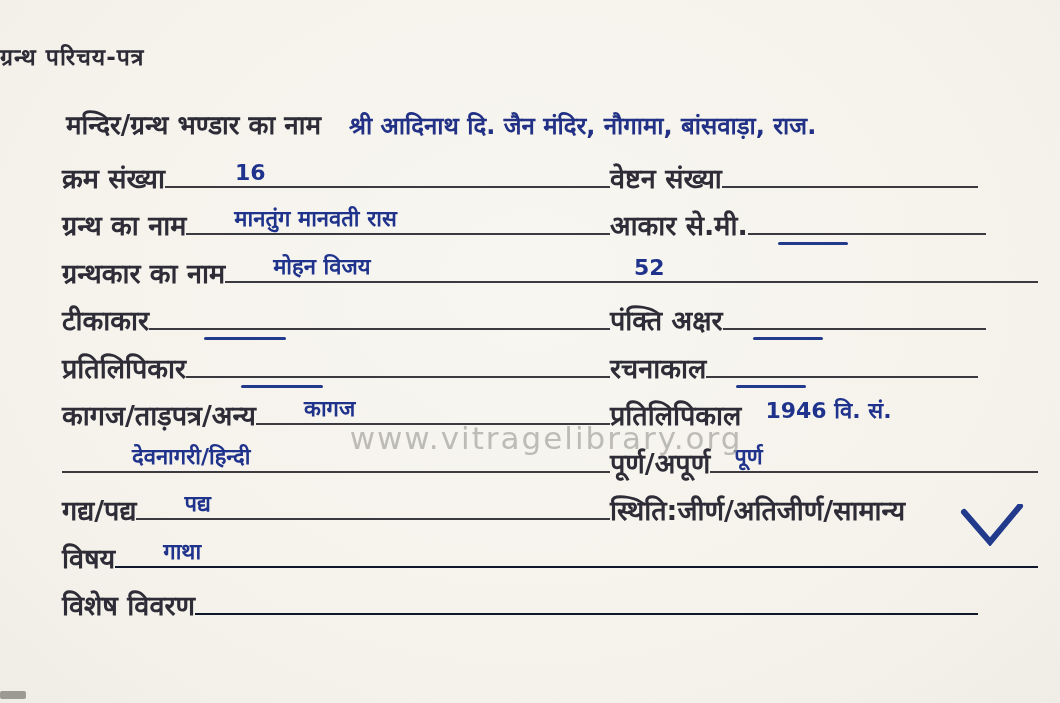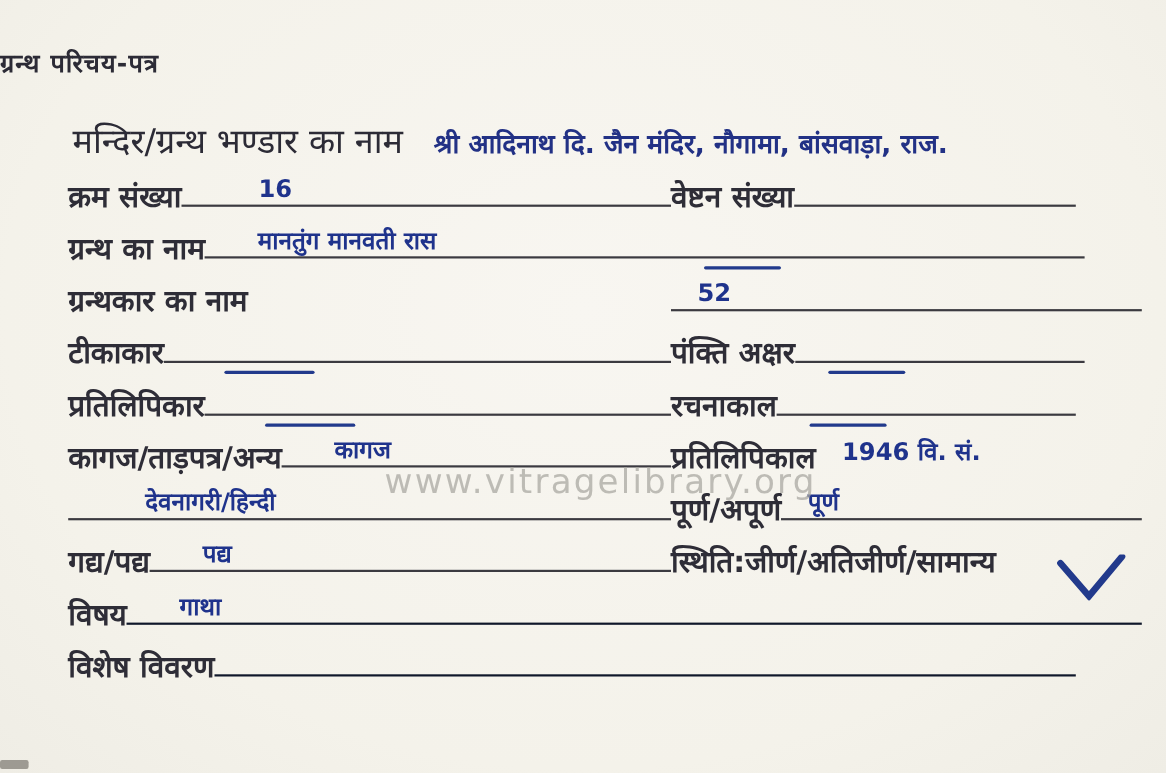--- a/index.html
+++ b/index.html
@@ -12,21 +12,21 @@
   }
   .title{
     position:absolute;top:40px;left:0;width:100%;
     font-size:23px;font-weight:bold;
     letter-spacing:1px;color:#2c2b36;
   }
   .header-row{
     position:absolute;top:106px;left:66px;width:960px;
     display:flex;align-items:baseline;white-space:nowrap;
   }
-  .header-label{font-size:31px;font-weight:normal;color:#2c2b36;}
+  .header-label{font-size:26px;font-weight:bold;color:#2c2b36;}
   .header-value{font-size:24px;font-weight:bold;color:#223185;margin-left:28px;}
   .form{position:absolute;top:152px;left:62px;width:976px;}
   .cols{display:flex;}
   .col-left{width:548px;}
   .col-right{width:428px;}
   .row{
     display:flex;align-items:flex-end;height:47.5px;position:relative;
     white-space:nowrap;
   }
   .label{
@@ -89,20 +89,23 @@
 
       <div class="row">
         <span class="label">ग्रन्थ का नाम</span>
         <span class="line">
             <span class="value">मानतुंग मानवती रास</span>
           </span>
       </div>
 
       <div class="row">
         <span class="label">ग्रन्थकार का नाम</span>
+        <span class="line">
+            <span class="value">मोहन विजय</span>
+          </span>
       </div>
 
       <div class="row">
         <span class="label">टीकाकार</span>
         <span class="line">
             <span class="value"></span>
             <span class="dash"></span>
           </span>
       </div>
 
@@ -138,20 +141,21 @@
     <div class="col-right">
 
       <div class="row short-1">
         <span class="label">वेष्टन संख्या</span>
         <span class="line">
             <span class="value"></span>
           </span>
       </div>
 
       <div class="row short-2">
+        <span class="label">आकार से.मी.</span>
         <span class="line">
             <span class="value"></span>
             <span class="dash"></span>
           </span>
       </div>
 
       <div class="row ml-sm">
         <span class="line">
             <span class="value">52</span>
           </span>

